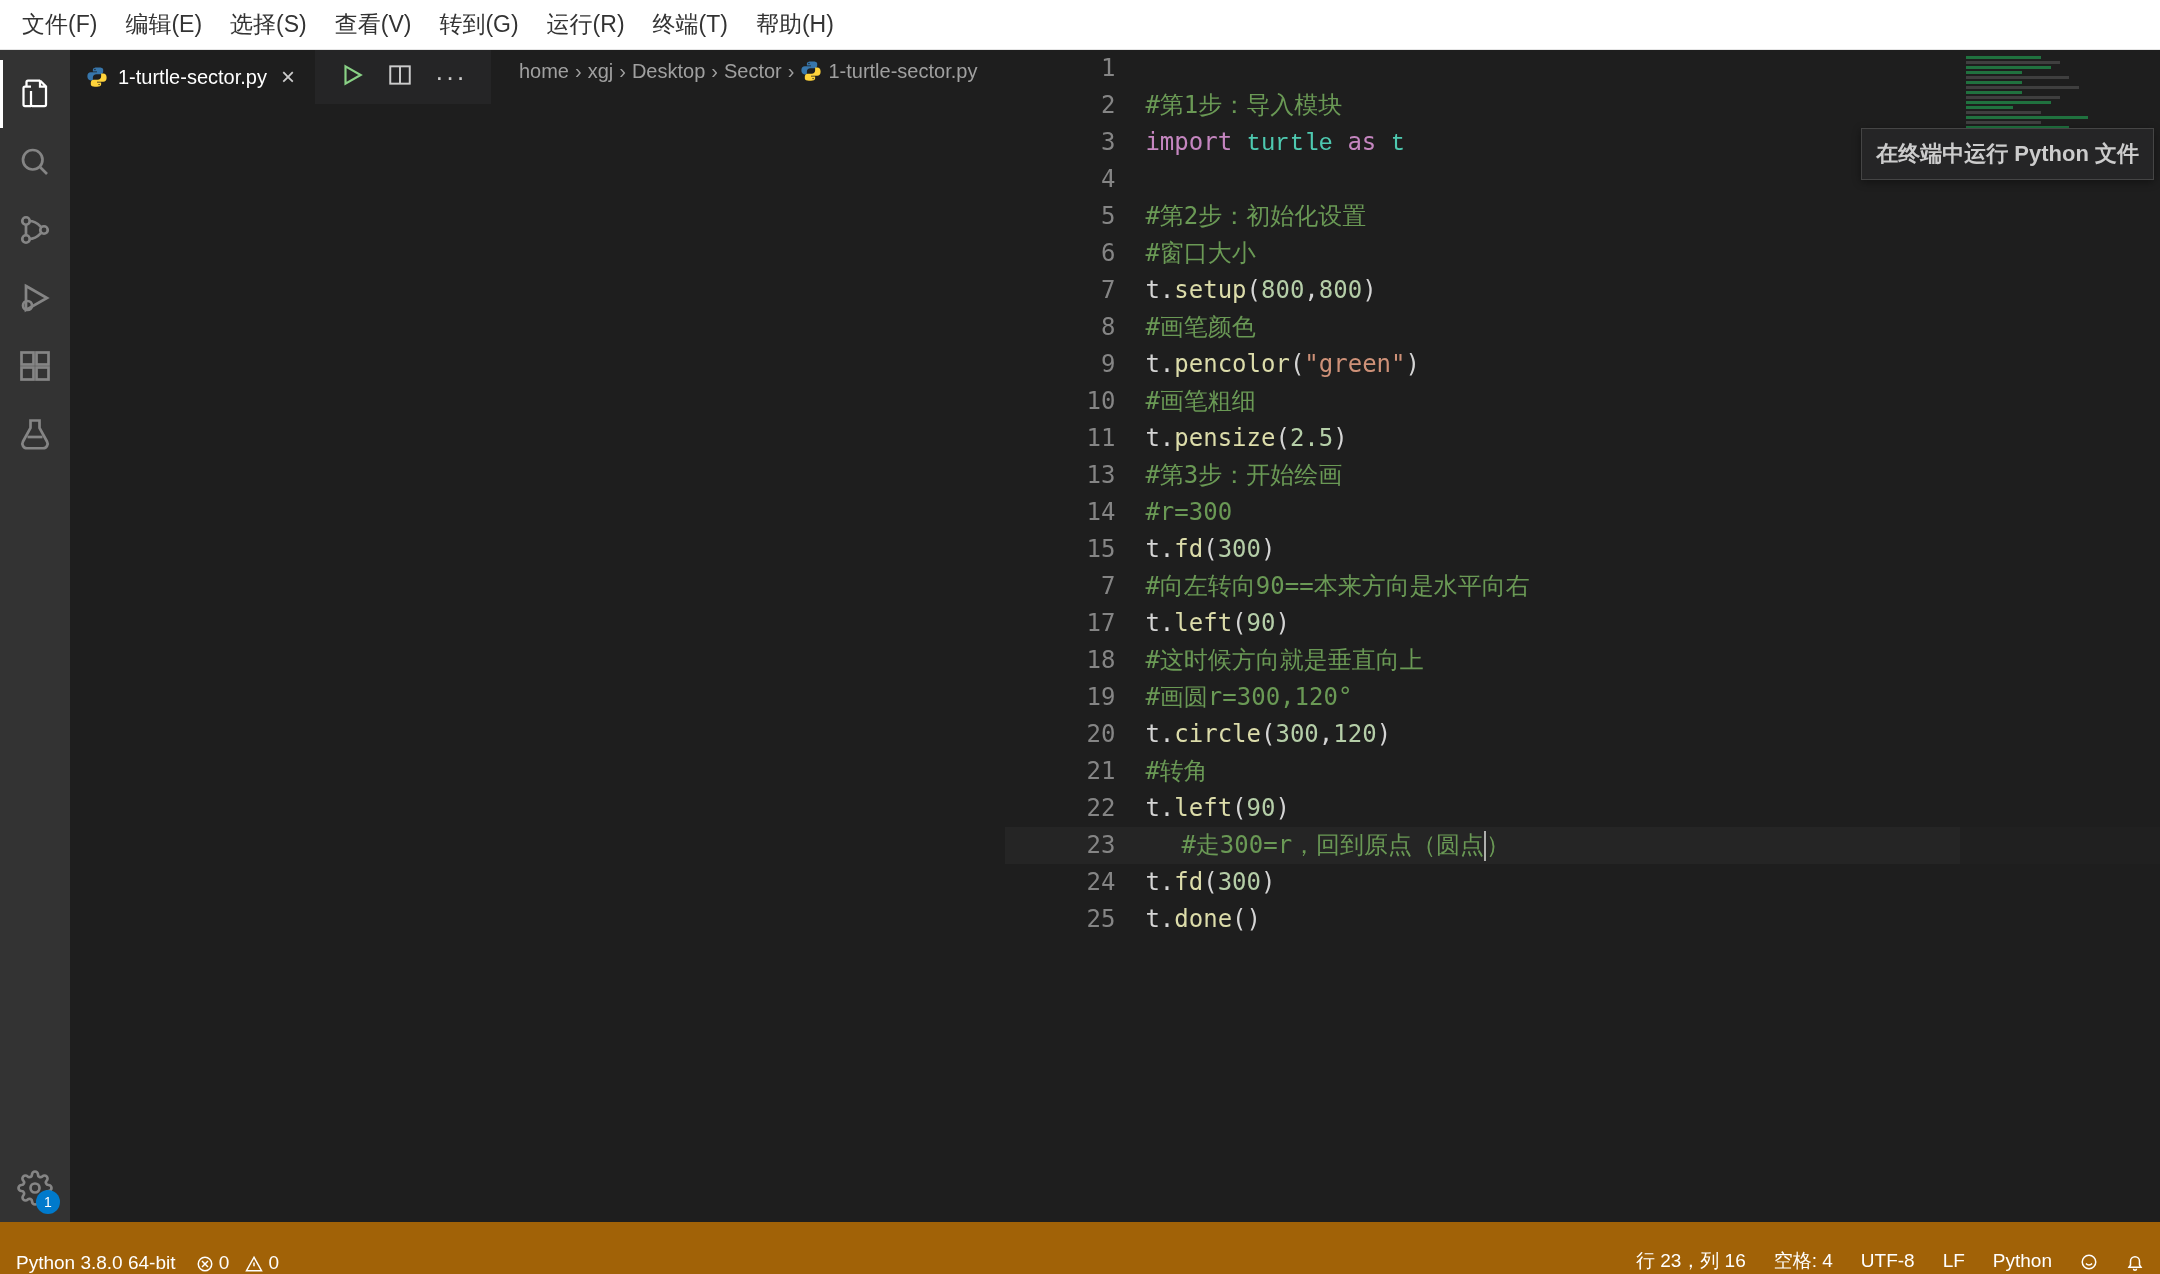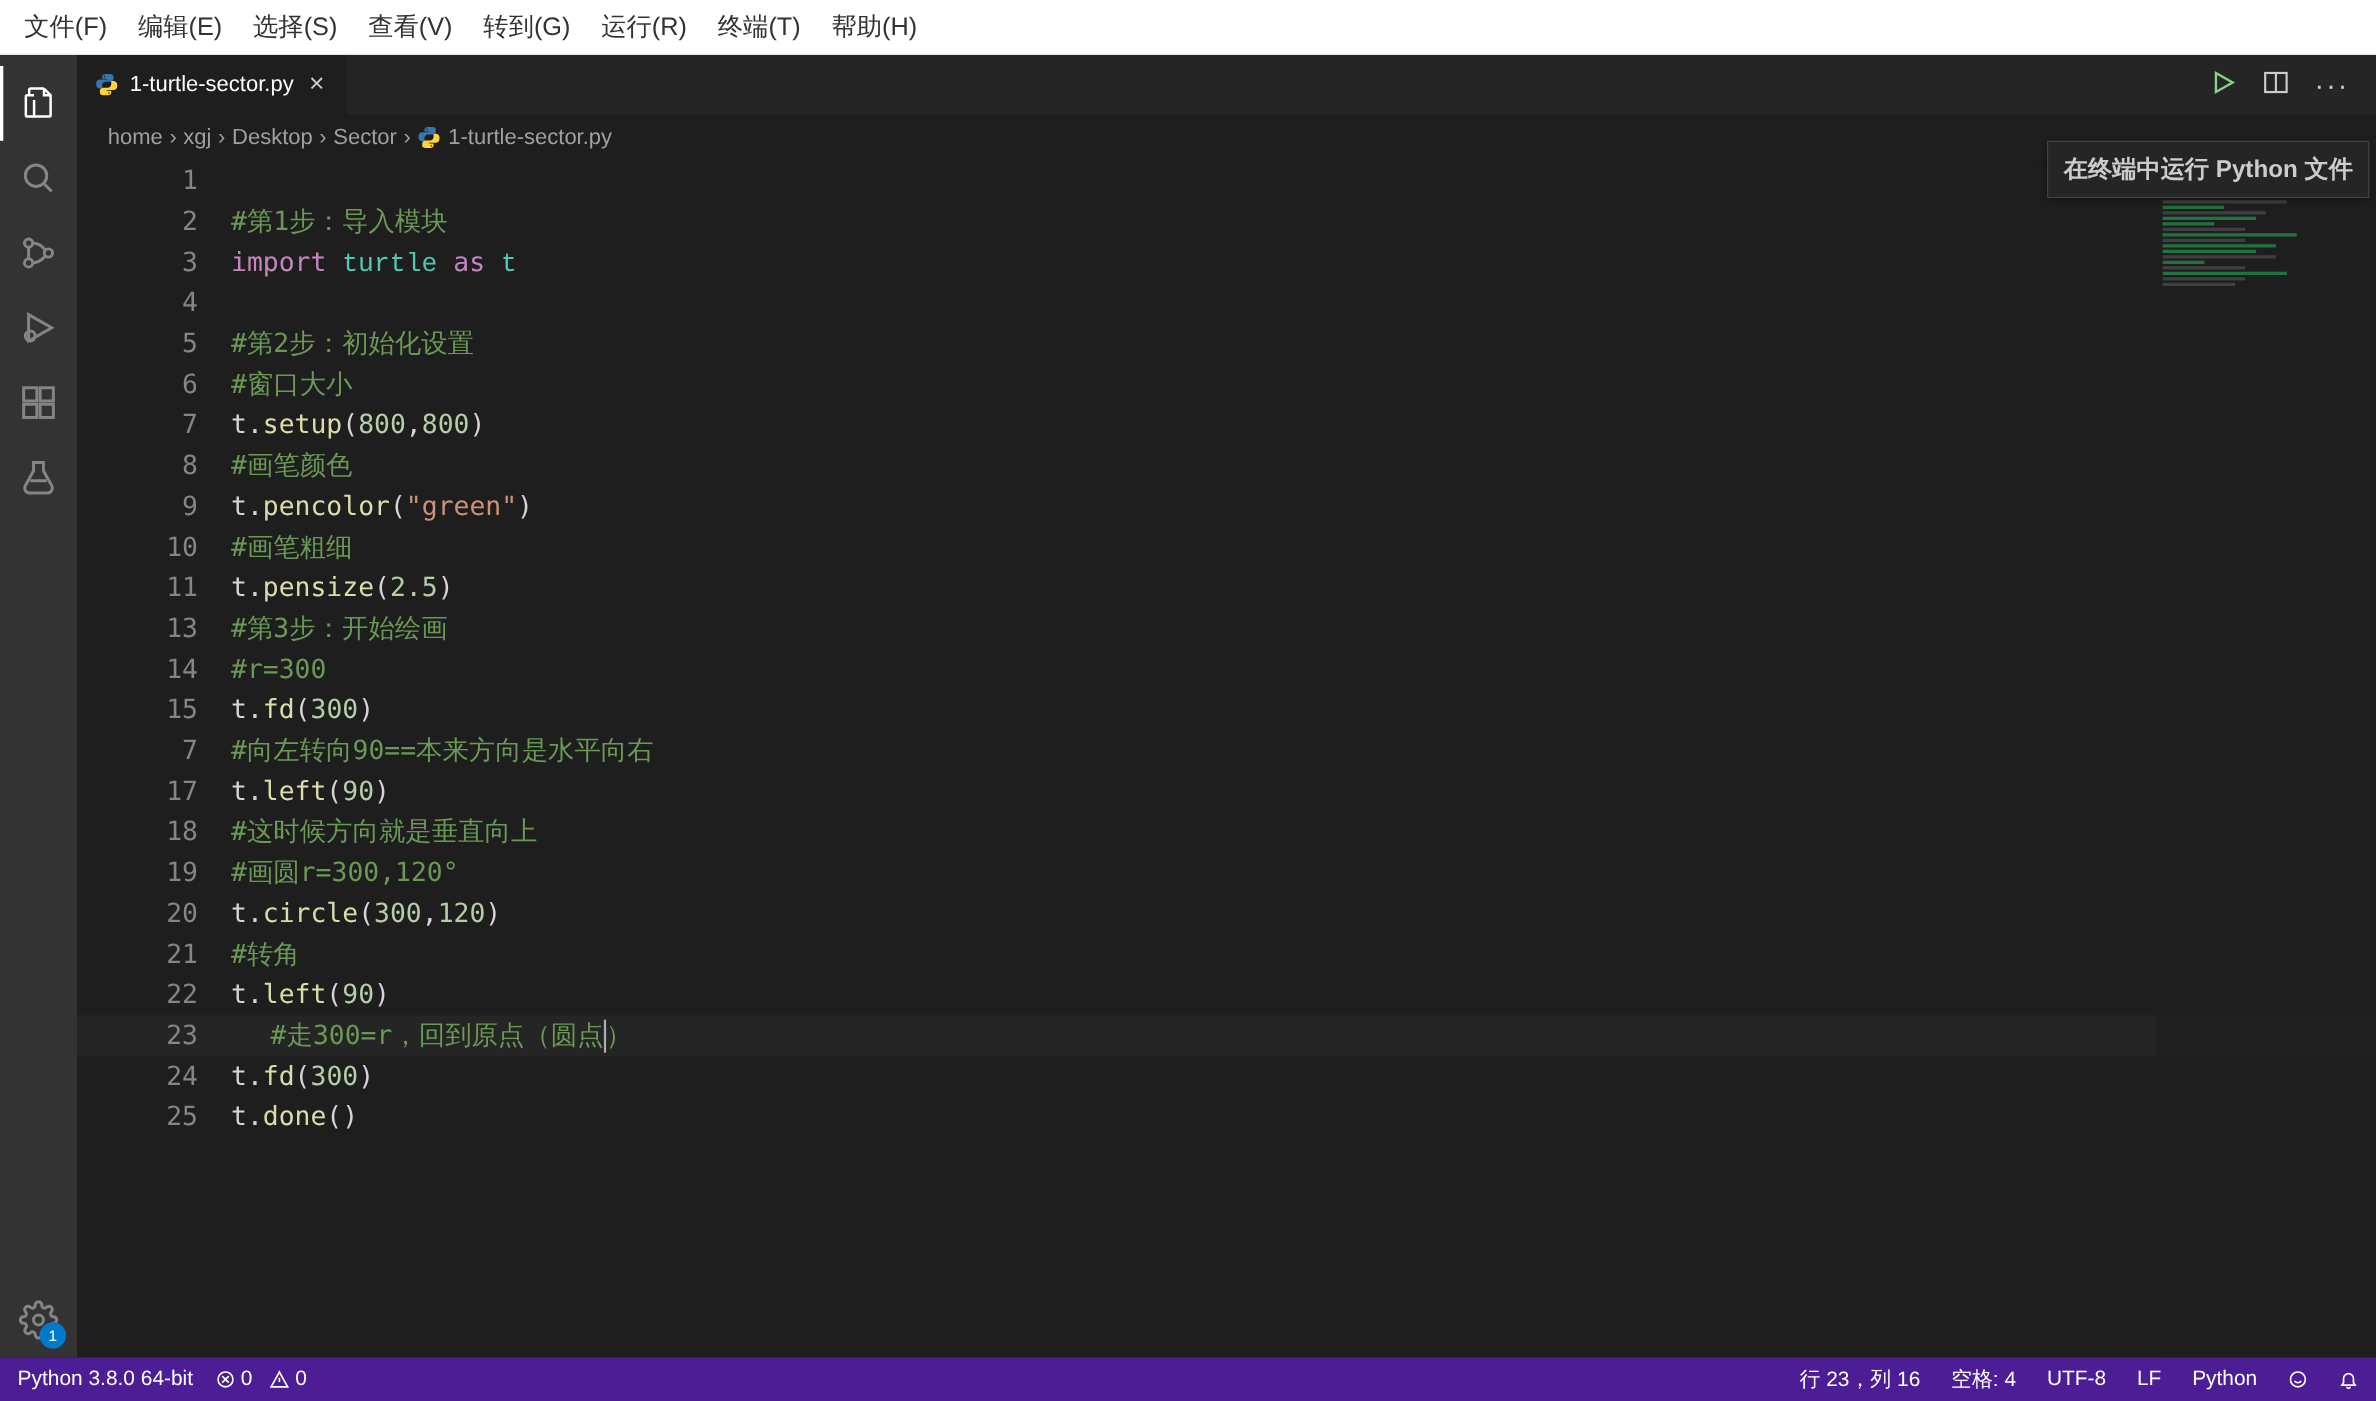--- a/index.html
+++ b/index.html
@@ -11,21 +11,21 @@
 
 .middle { flex: 1; display: flex; min-height: 0; }
 
 .activitybar { width: 70px; background: #333333; display: flex; flex-direction: column; align-items: center; padding-top: 10px; position: relative; }
 .activitybar-item { width: 70px; height: 68px; display: flex; align-items: center; justify-content: center; color: #858585; }
 .activitybar-item.active { color: #fff; border-left: 3px solid #fff; }
 .activitybar-item svg { width: 36px; height: 36px; }
 .activitybar-bottom { position: absolute; bottom: 0; width: 70px; }
 .badge { position: absolute; background: #007acc; color: #fff; border-radius: 50%; width: 24px; height: 24px; font-size: 14px; display: flex; align-items: center; justify-content: center; bottom: 8px; right: 10px; }
 
-.editor-col { flex: 1; display: flex; flex-direction: column; min-width: 0; }
+.editor-col { flex: 1; display: flex; flex-direction: row; min-width: 0; }
 
 .tabs { height: 54px; background: #252526; display: flex; align-items: stretch; }
 .tab { display: flex; align-items: center; padding: 0 16px; background: #1e1e1e; color: #fff; font-size: 20px; gap: 10px; }
 .tab .close { color: #ccc; font-size: 24px; padding: 0 4px; }
 .tab-actions { margin-left: auto; display: flex; align-items: center; gap: 22px; padding: 0 24px; color: #ccc; }
 .tab-actions svg { width: 26px; height: 26px; }
 
 .breadcrumbs { height: 42px; background: #1e1e1e; display: flex; align-items: center; padding: 0 28px; color: #a0a0a0; font-size: 20px; gap: 6px; }
 .crumb-sep { color: #a0a0a0; }
 
@@ -47,21 +47,21 @@
 
 .cursor { border-left: 2px solid #aeafad; display: inline-block; height: 30px; vertical-align: middle; }
 
 .minimap { position: absolute; top: 0; right: 0; width: 200px; height: 100%; background: #1e1e1e; opacity: 0.6; padding: 6px; }
 .minimap-line { height: 3px; margin-bottom: 2px; }
 .m-gray { background: #555; }
 .m-green { background: #2a5; }
 
 .tooltip { position: absolute; top: 128px; right: 6px; background: #252526; border: 1px solid #454545; color: #ccc; padding: 10px 14px; font-size: 22px; z-index: 50; box-shadow: 0 2px 8px rgba(0,0,0,.4); font-weight: bold; }
 
-.statusbar { height: 40px; background: #4c1d95; color: #fff; display: flex; align-items: center; padding: 0 16px; font-size: 19px; }
+.statusbar { height: 52px; background: #a16207; color: #fff; display: flex; align-items: flex-end; padding: 0 16px; font-size: 19px; }
 .statusbar .sb-left { display: flex; gap: 20px; align-items: center; }
 .statusbar .sb-right { margin-left: auto; display: flex; gap: 28px; align-items: center; }
 .statusbar svg { width: 18px; height: 18px; vertical-align: middle; }
 
 .py-icon { display: inline-flex; width: 22px; height: 22px; }
 .py-icon svg { width: 22px; height: 22px; }
 
 .icon-dots { font-size: 26px; letter-spacing: 2px; }
 </style>
 </head>

